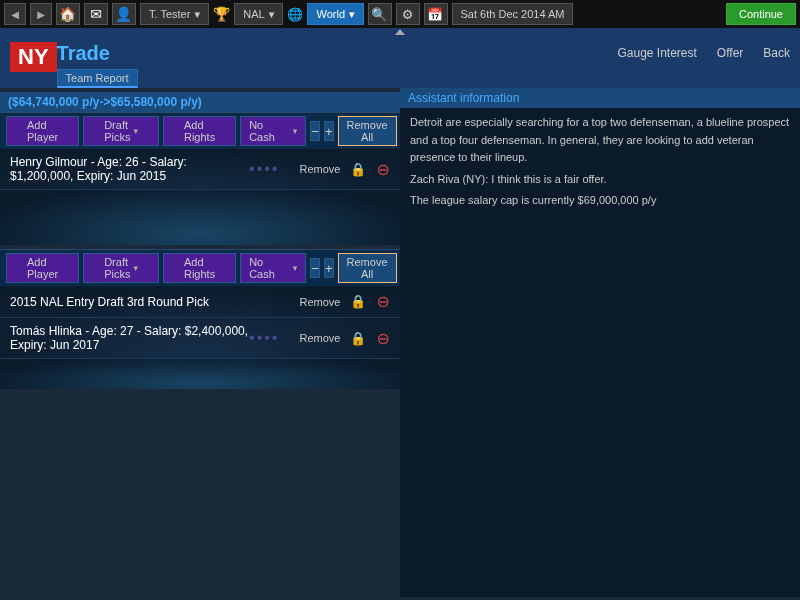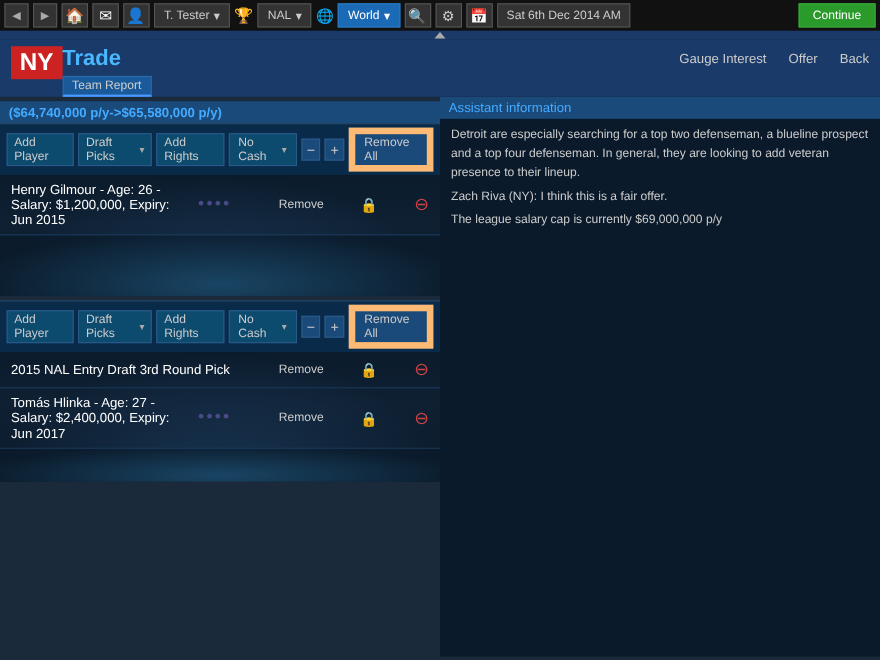--- a/index.html
+++ b/index.html
@@ -173,54 +173,55 @@
     }
     .toolbar {
       background: #0a2a4a;
       display: flex;
       align-items: center;
       padding: 3px 6px;
       gap: 4px;
       border-top: 1px solid #2a4a6a;
     }
     .tb-btn {
-      background: #0c4a6e;
+      background: #4c1d95;
       border: 1px solid #2a5a8a;
       color: #ccc;
       font-size: 11px;
-      padding: 2px 6px;
+      padding: 2px 20px;
       cursor: pointer;
       display: flex; align-items: center; gap: 3px;
     }
     .tb-btn .arrow { font-size: 9px; color: #aaa; }
     .tb-cash {
-      background: #0c4a6e;
+      background: #4c1d95;
       border: 1px solid #2a5a8a;
       color: #ccc;
       font-size: 11px;
       padding: 2px 8px;
-      display: flex; align-items: center; gap: 3px;
+      display: flex; align-items: center; gap: 18px;
     }
     .tb-cash .arrow { font-size: 9px; color: #aaa; }
     .tb-minus, .tb-plus {
       background: #1a4a7a;
       border: 1px solid #2a5a8a;
       color: #ccc;
       width: 20px; height: 20px;
       display: flex; align-items: center; justify-content: center;
       cursor: pointer;
       font-size: 13px;
     }
     .tb-remove-all {
       background: #1a4a7a;
-      border: 6px solid #fdba74;
+      border: 1px solid #fdba74;
       color: #ccc;
       font-size: 11px;
       padding: 2px 8px;
       cursor: pointer;
+      text-align: center;
     }
 
     
     .player-area {
       background: linear-gradient(180deg, #0d1e30 0%, #1a2e48 40%, #0d1e30 100%);
       min-height: 80px;
       position: relative;
       overflow: hidden;
     }
     .rink-bg {
@@ -229,21 +230,20 @@
       background: radial-gradient(ellipse at center bottom, #1a3a5a 0%, #0a1a2a 70%);
       opacity: 0.7;
     }
     .player-row {
       position: relative;
       z-index: 2;
       padding: 6px 10px;
       border-bottom: 1px solid #1a3a5a;
       display: flex;
       align-items: center;
-      gap: 23px;
     }
     .player-name {
       color: #fff;
       font-size: 12px;
       flex: 1;
     }
     .player-dots {
       color: #4a4a8a;
       font-size: 16px;
       letter-spacing: 2px;

